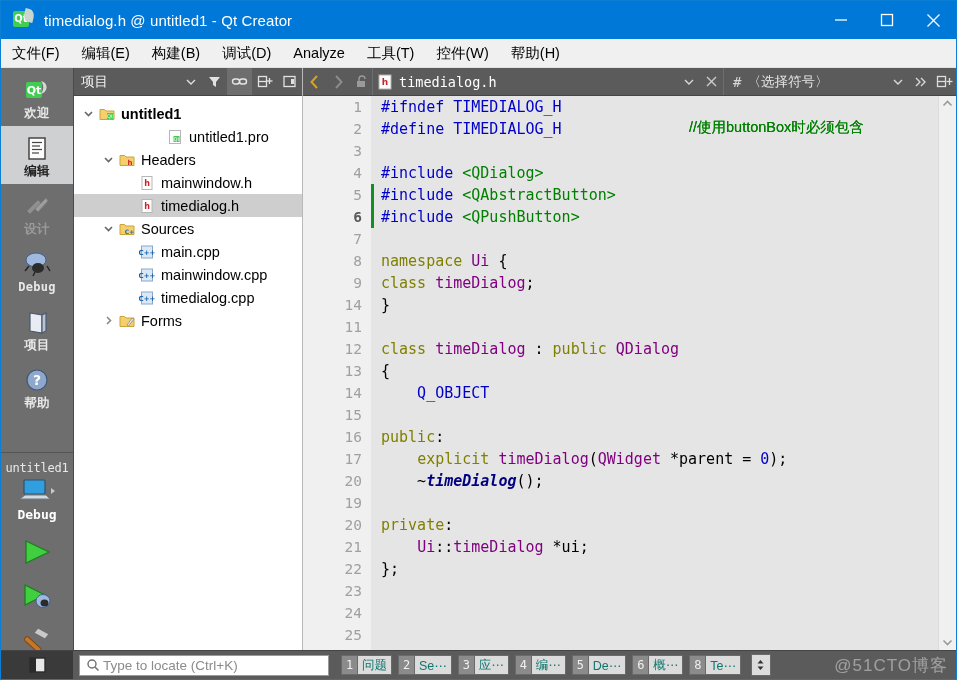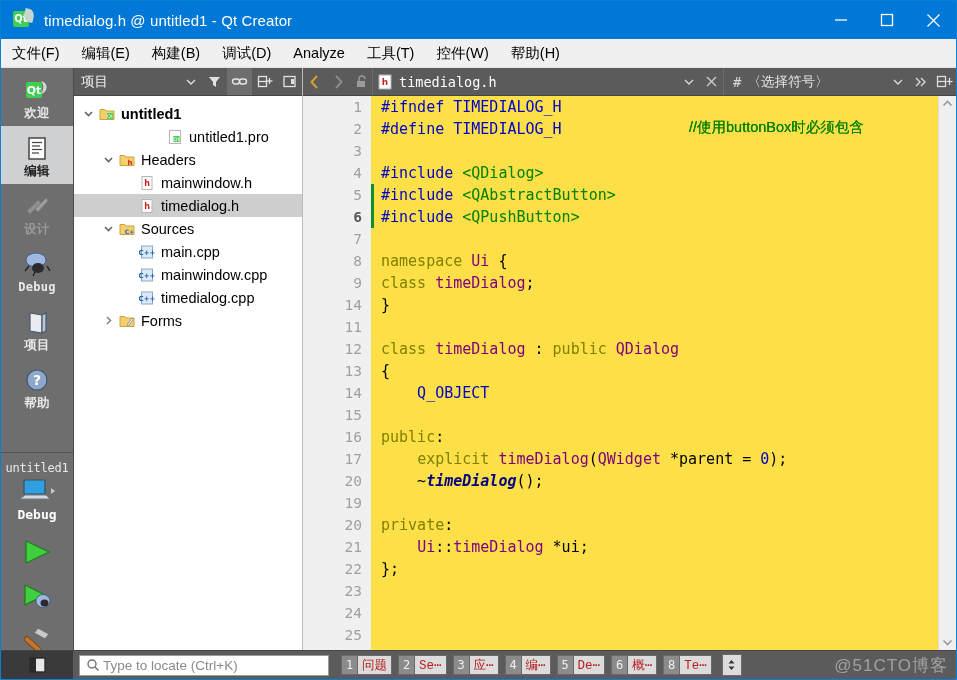--- a/index.html
+++ b/index.html
@@ -82,41 +82,41 @@
              border-left:1px solid #6d6d6d;cursor:pointer;}
   .sym-combo .sname{color:#e6e6e6;font-size:13.5px;padding-left:6px;flex:1 1 auto;white-space:nowrap;overflow:hidden;}
   .hash{color:#d8d8d8;font-size:14px;padding-left:9px;font-family:"DejaVu Sans Mono",monospace;}
 
   .editor-wrap{flex:1 1 auto;display:flex;min-height:0;position:relative;background:#fff;}
   .gutter{width:68px;background:#f0f0f0;flex:0 0 auto;position:relative;}
   .gline{height:22px;display:flex;align-items:center;justify-content:flex-end;
          font-family:"DejaVu Sans Mono",monospace;font-size:14.5px;color:#a0a0a0;padding-right:9px;}
   .gline.cur{color:#5a5a5a;font-weight:bold;}
   .fold{position:absolute;right:-14px;top:0;height:22px;display:flex;align-items:center;width:14px;justify-content:center;}
-  .codecol{flex:1 1 auto;position:relative;min-width:0;overflow:hidden;background:#fde047;}
+  .codecol{flex:1 1 auto;position:relative;min-width:0;overflow:hidden;background:#e5e5e5;}
   .cline{height:22px;display:flex;align-items:center;font-family:"DejaVu Sans Mono",monospace;
          font-size:15px;white-space:pre;padding-left:10px;}
   .chmark{position:absolute;left:0;width:3px;background:#0f8f26;}
   .cmt-col{position:absolute;left:318px;top:0;margin-top:20px;}
   .vscroll{width:17px;background:#f0f0f0;flex:0 0 auto;border-left:1px solid #dcdcdc;
            display:flex;flex-direction:column;align-items:center;justify-content:space-between;padding:3px 0;}
 
   
   .statusbar{height:28px;background:#5b5b5b;display:flex;align-items:center;flex:0 0 auto;
              border-top:1px solid #454545;position:relative;}
   .sb-left{width:72px;display:flex;align-items:center;justify-content:center;flex:0 0 auto;background:#3a3a3a;height:28px;}
   .locator{width:248px;height:19px;background:#fff;border:1px solid #9a9a9a;display:flex;align-items:center;
            margin-left:6px;flex:0 0 auto;cursor:text;}
   .locator .ph{color:#8b8b8b;font-size:13.5px;padding-left:3px;}
   .sb-btns{display:flex;align-items:center;gap:6px;margin-left:12px;}
   .sb-btn{display:flex;align-items:center;height:20px;cursor:pointer;}
   .sb-num{background:#8b8b8b;color:#f0f0f0;font-size:12px;font-family:"DejaVu Sans Mono",monospace;
           width:15px;height:18px;display:flex;align-items:center;justify-content:center;border:1px solid #6a6a6a;}
-  .sb-lbl{background:#dcdcdc;color:#b91c1c;font-size:12.5px;height:18px;display:flex;align-items:center;
-          padding:0 4px;border:1px solid #6a6a6a;border-left:none;white-space:nowrap;font-family:Liberation Mono, monospace;}
+  .sb-lbl{background:#dcdcdc;color:#0f766e;font-size:12.5px;height:18px;display:flex;align-items:center;
+          padding:0 4px;border:1px solid #6a6a6a;border-left:none;white-space:nowrap;}
   .sb-updown{width:18px;height:20px;background:#dcdcdc;border:1px solid #6a6a6a;display:flex;
              align-items:center;justify-content:center;margin-left:10px;cursor:pointer;}
   .watermark{position:absolute;right:8px;bottom:2px;font-size:17px;color:rgba(255,255,255,.42);
              letter-spacing:1px;pointer-events:none;white-space:nowrap;}
 
   .cs-pre{color:#0000c8;}   
   .cs-str{color:#008000;}   
   .cs-cmt{color:#008000;}   
   .cs-key{color:#808000;}   
   .cs-typ{color:#800080;}   

